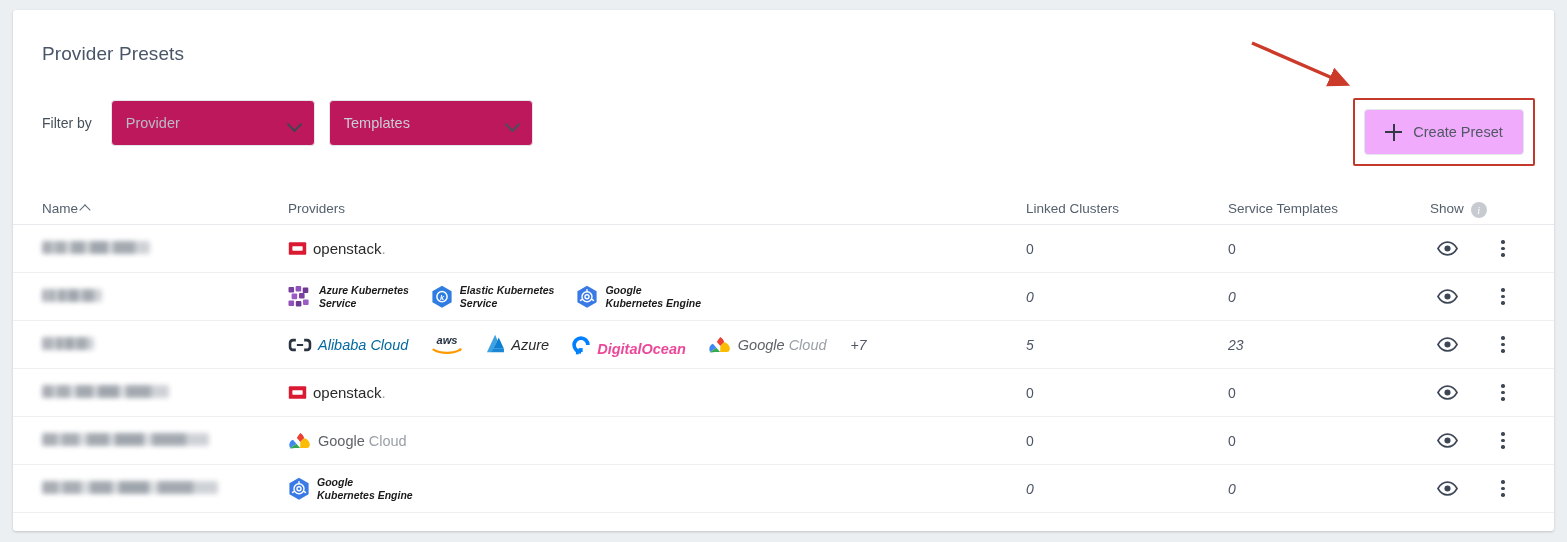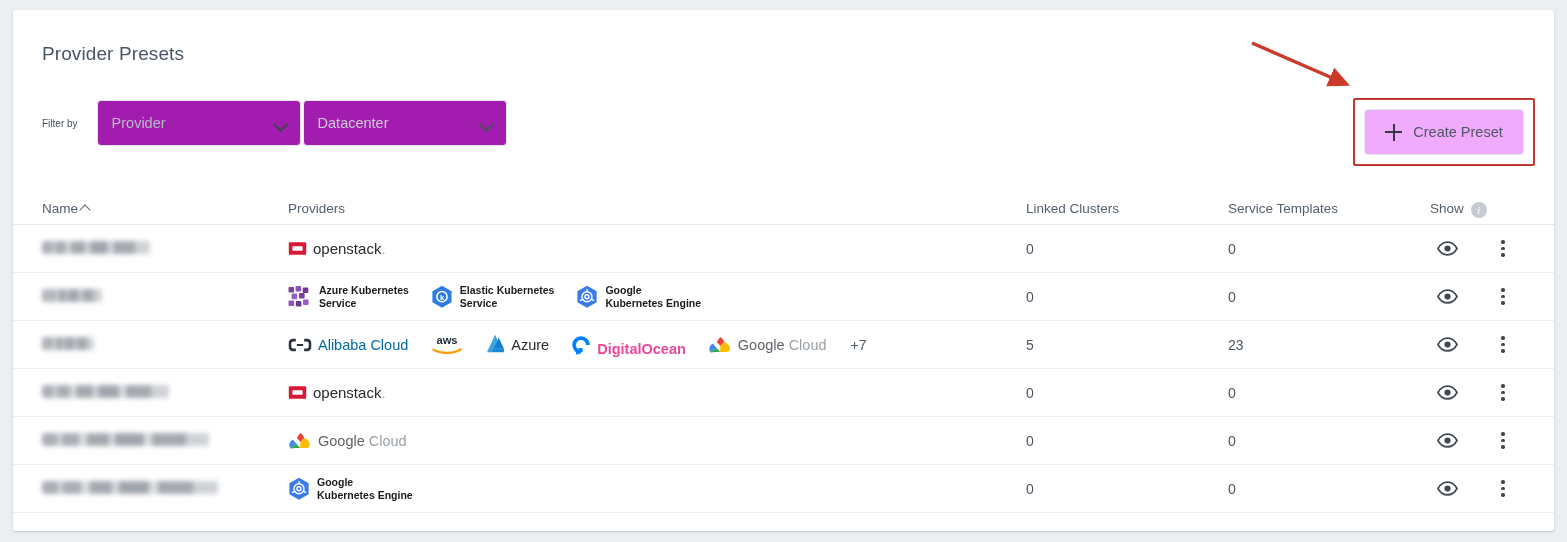--- a/index.html
+++ b/index.html
@@ -34,36 +34,36 @@
   }
   
   .filter-row {
     position: absolute;
     left: 29px; top: 90px;
     display: flex;
     align-items: center;
     gap: 0;
   }
   .filter-label {
-    font-size: 10px;
+    font-size: 14px;
     color: #46505a;
     margin-right: 19px;
     white-space: nowrap;
   }
   .select-box {
     position: relative;
     width: 204px;
     height: 46px;
     border: 1px solid #e4e7ea;
     border-radius: 4px;
-    background: #a21caf;
+    background: #be185d;
     display: flex;
     align-items: center;
     padding: 0 14px;
-    margin-right: 2px;
+    margin-right: 14px;
     cursor: pointer;
   }
   .select-box .ph {
     font-size: 14.5px;
     color: #b7bcc4;
     white-space: nowrap;
   }
   .select-box.dim .ph { color: #c9cdd4; }
   .chev {
     position: absolute;
@@ -85,21 +85,21 @@
     width: 100%;
   }
   .thead {
     height: 33px;
     border-bottom: 1px solid #e7e9ec;
   }
   .trow {
     border-bottom: 1px solid #edeff1;
   }
   .trow.h56 { height: 48px; }
-  .trow.h64 { height: 48px; }
+  .trow.h64 { height: 48px; font-style: italic; }
   .c-name { width: 275px; padding-left: 29px; }
   .c-prov { width: 738px; }
   .c-clu  { width: 202px; }
   .c-tpl  { width: 202px; }
   .c-show { width: 124px; text-align: left; }
   th, .th {
     font-size: 13.5px;
     color: #55606e;
     white-space: nowrap;
   }
@@ -220,21 +220,21 @@
 
     <div class="filter-row">
       <span class="filter-label">Filter by</span>
 
       <div class="select-box">
         <span class="ph">Provider</span>
         <span class="chev"></span>
       </div>
 
       <div class="select-box dim">
-        <span class="ph">Datacenter</span>
+        <span class="ph">Templates</span>
         <span class="chev"></span>
       </div>
     </div>
 
     <div class="create-wrap">
       <div class="create-btn">
         <span class="plus"></span>
         <span class="create-label">Create Preset</span>
       </div>
     </div>

